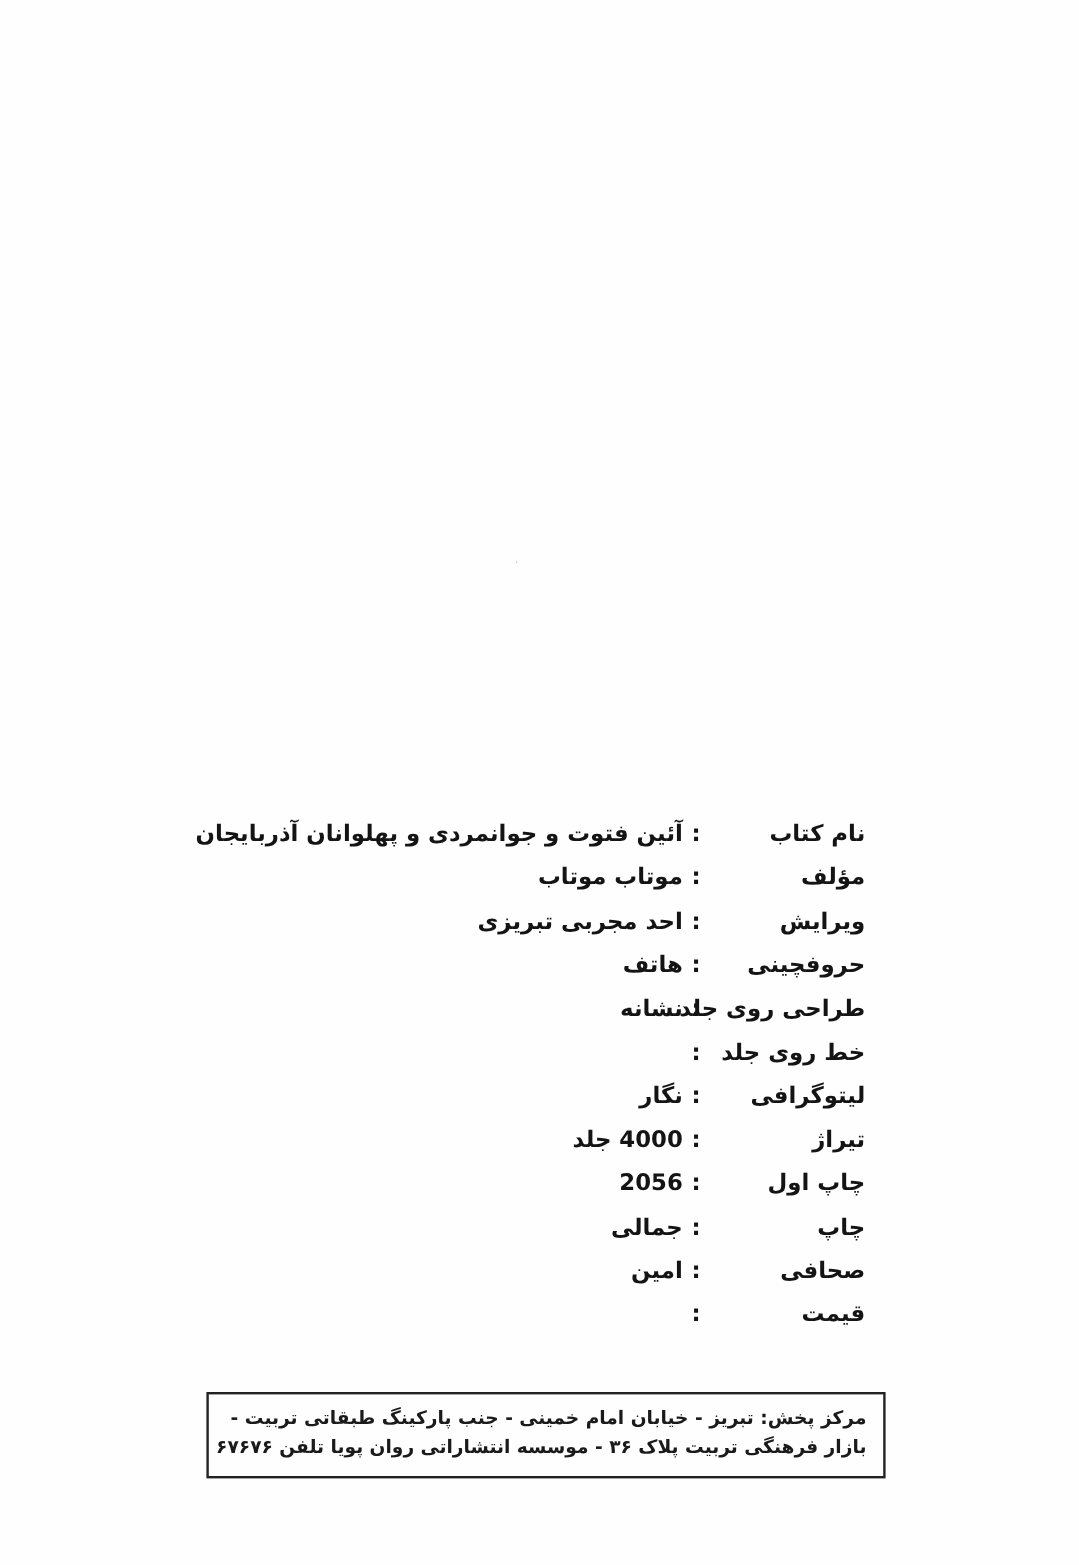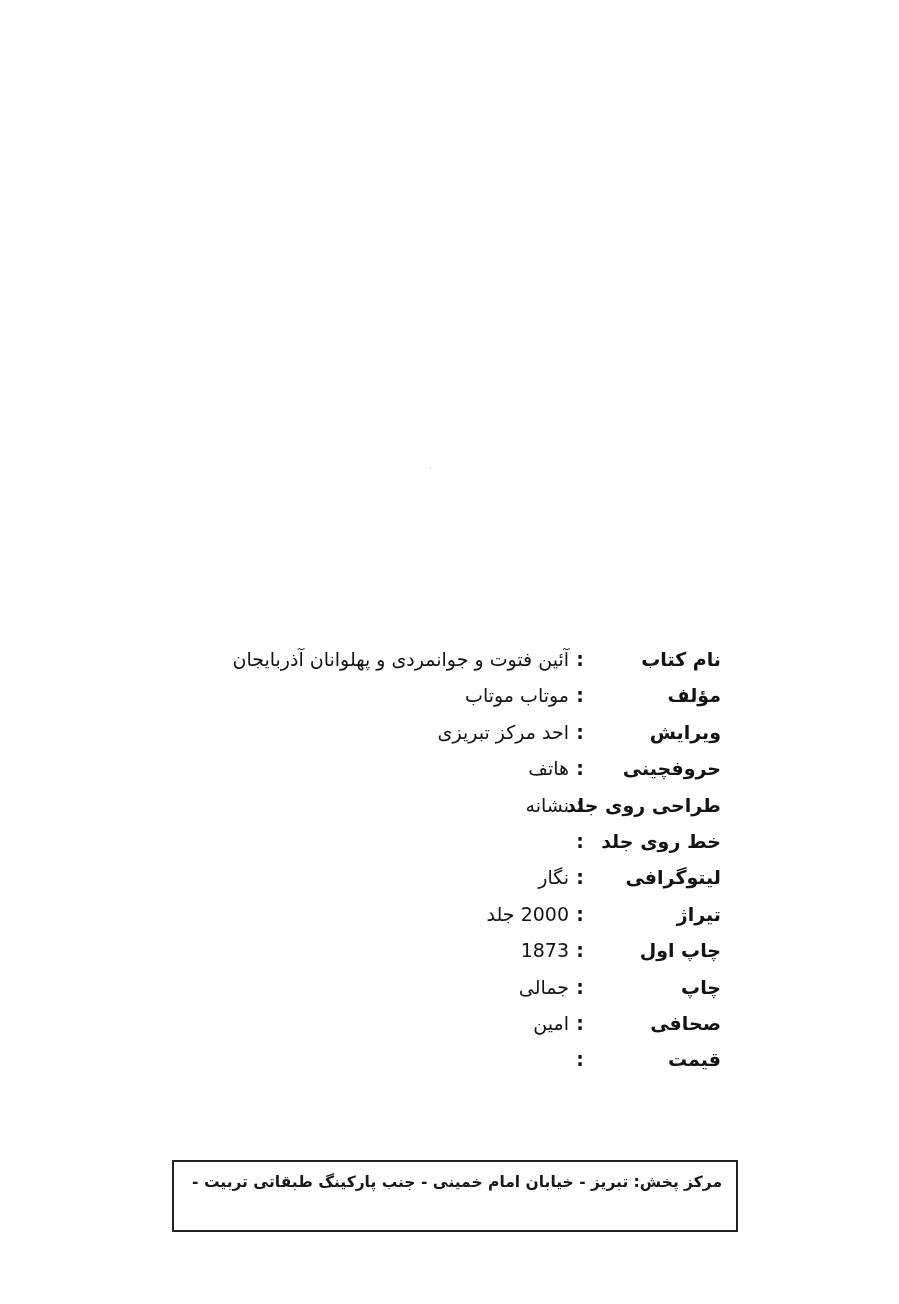--- a/index.html
+++ b/index.html
@@ -41,30 +41,31 @@
       height: 36.4px;
       white-space: nowrap;
     }
     .label {
       width: 130px;
       flex: 0 0 130px;
       text-align: right;
       font-weight: bold;
       font-size: 19px;
       color: #141414;
+      margin-top: 36px;
     }
     .colon {
       flex: 0 0 22px;
       text-align: center;
       font-weight: bold;
       font-size: 19px;
       color: #141414;
     }
     .value {
-      font-weight: normal;
+      font-weight: bold;
       font-size: 19px;
       color: #141414;
     }
     .value .sep {
       display: inline-block;
       width: 22px;
     }
     .dist-box {
       position: absolute;
       left: 172px;
@@ -103,21 +104,21 @@
 
     <div class="row">
       <span class="label">مؤلف</span>
       <span class="colon">:</span>
       <span class="value">موتاب موتاب</span>
     </div>
 
     <div class="row">
       <span class="label">ویرایش</span>
       <span class="colon">:</span>
-      <span class="value">احد مرکز تبریزی</span>
+      <span class="value">احد مجربی تبریزی</span>
     </div>
 
     <div class="row">
       <span class="label">حروفچینی</span>
       <span class="colon">:</span>
       <span class="value">هاتف</span>
     </div>
 
     <div class="row">
       <span class="label">طراحی روی جلد</span>
@@ -132,27 +133,27 @@
 
     <div class="row">
       <span class="label">لیتوگرافی</span>
       <span class="colon">:</span>
       <span class="value">نگار</span>
     </div>
 
     <div class="row">
       <span class="label">تیراژ</span>
       <span class="colon">:</span>
-      <span class="value">2000 جلد</span>
+      <span class="value">4000 جلد</span>
     </div>
 
     <div class="row">
       <span class="label">چاپ اول</span>
       <span class="colon">:</span>
-      <span class="value">1873</span>
+      <span class="value">2056</span>
     </div>
 
     <div class="row">
       <span class="label">چاپ</span>
       <span class="colon">:</span>
       <span class="value">جمالی</span>
     </div>
 
     <div class="row">
       <span class="label">صحافی</span>
@@ -162,15 +163,16 @@
 
     <div class="row">
       <span class="label">قیمت</span>
       <span class="colon">:</span>
     </div>
 
   </div>
 
   <div class="dist-box">
     <div class="dist-line">مرکز پخش: تبریز - خیابان امام خمینی - جنب پارکینگ طبقاتی تربیت -</div>
+    <div class="dist-line">بازار فرهنگی تربیت پلاک ۳۶ - موسسه انتشاراتی روان پویا تلفن ۶۷۶۷۶</div>
   </div>
 
 </div>
 
 </body></html>

